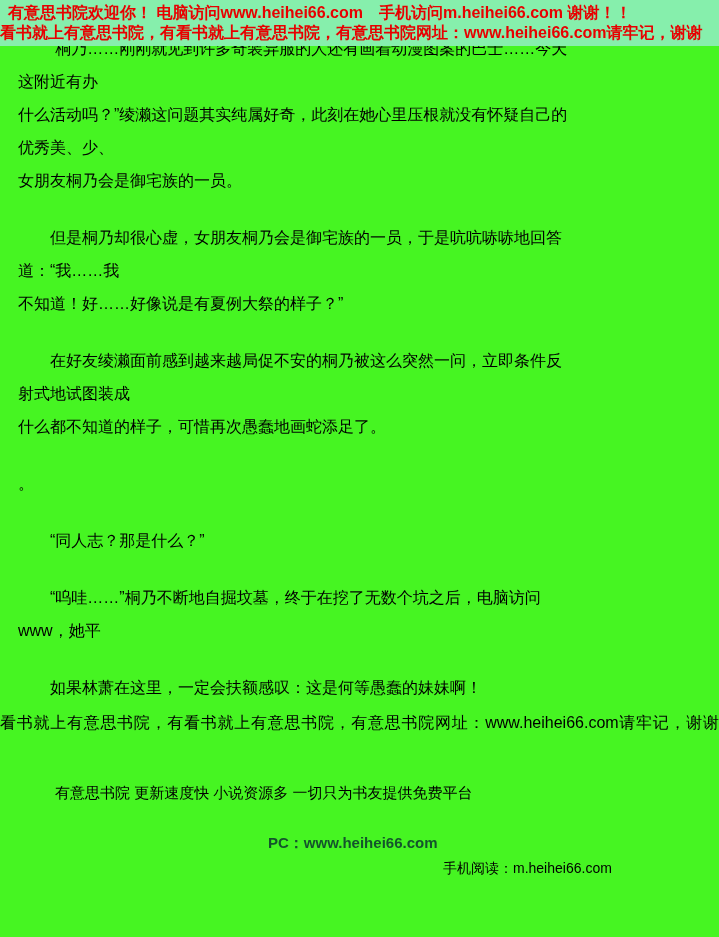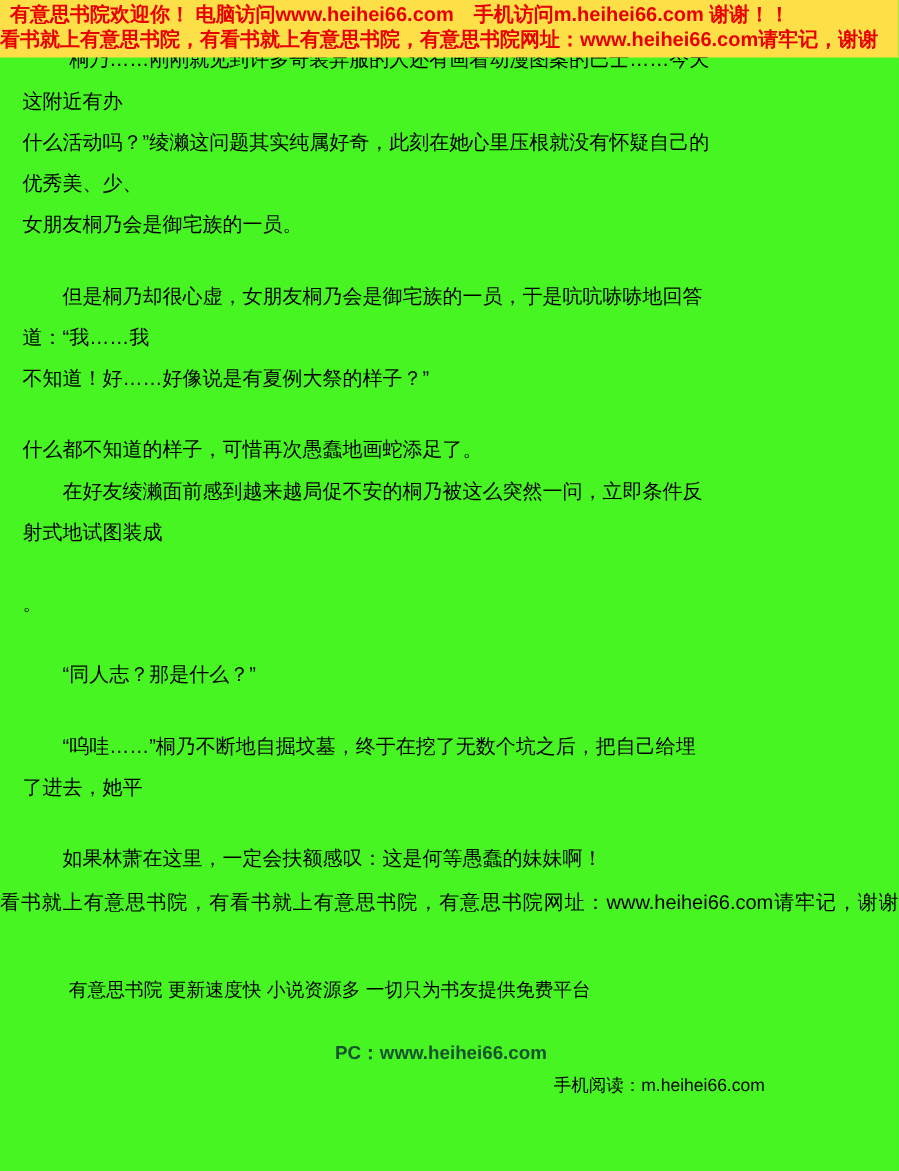--- a/index.html
+++ b/index.html
@@ -8,21 +8,21 @@
     position:relative;
     overflow:hidden;
     background:#46F522;
     font-family:"Liberation Sans", sans-serif;
     color:#000;
   }
   
   .header-ads {
     position:absolute; top:0; left:0; right:0;
     height:46px;
-    background:#fde047;
+    background:#86efac;
     z-index:2;
     color:#E80000;
     font-weight:bold;
     font-size:16px;
   }
   .ad-line-1 { padding:4px 0 0 8px; line-height:18px; white-space:pre; }
   .ad-line-2 { padding:2px 0 0 0;  line-height:18px; white-space:pre; }
 
   
   .content {
@@ -70,31 +70,31 @@
   <div class="para">
     <div class="t-line">　　“桐乃……刚刚就见到许多奇装异服的人还有画着动漫图案的巴士……今天这附近有办</div>
     <div class="t-line">什么活动吗？”绫濑这问题其实纯属好奇，此刻在她心里压根就没有怀疑自己的优秀美、少、</div>
     <div class="t-line">女朋友桐乃会是御宅族的一员。</div>
   </div>
   <div class="para">
     <div class="t-line">　　但是桐乃却很心虚，女朋友桐乃会是御宅族的一员，于是吭吭哧哧地回答道：“我……我</div>
     <div class="t-line">不知道！好……好像说是有夏例大祭的样子？”</div>
   </div>
   <div class="para">
+    <div class="t-line">　　在好友绫濑面前感到越来越局促不安的桐乃被这么突然一问，立即条件反射式地试图装成</div>
     <div class="t-line">什么都不知道的样子，可惜再次愚蠢地画蛇添足了。</div>
-    <div class="t-line">　　在好友绫濑面前感到越来越局促不安的桐乃被这么突然一问，立即条件反射式地试图装成</div>
   </div>
   <div class="para">
     <div class="t-line">。</div>
   </div>
   <div class="para">
     <div class="t-line">　　“同人志？那是什么？”</div>
   </div>
   <div class="para">
-    <div class="t-line">　　“呜哇……”桐乃不断地自掘坟墓，终于在挖了无数个坑之后，把自己给埋了进去，她平</div>
+    <div class="t-line">　　“呜哇……”桐乃不断地自掘坟墓，终于在挖了无数个坑之后，电脑访问www，她平</div>
   </div>
   <div class="para">
     <div class="t-line">　　如果林萧在这里，一定会扶额感叹：这是何等愚蠢的妹妹啊！</div>
   </div>
 </div>
 
 <div class="mid-ad">看书就上有意思书院，有看书就上有意思书院，有意思书院网址：www.heihei66.com请牢记，谢谢</div>
 
 <div class="footer-promo">有意思书院 更新速度快 小说资源多 一切只为书友提供免费平台</div>
 <div class="footer-pc">PC：www.heihei66.com</div>

